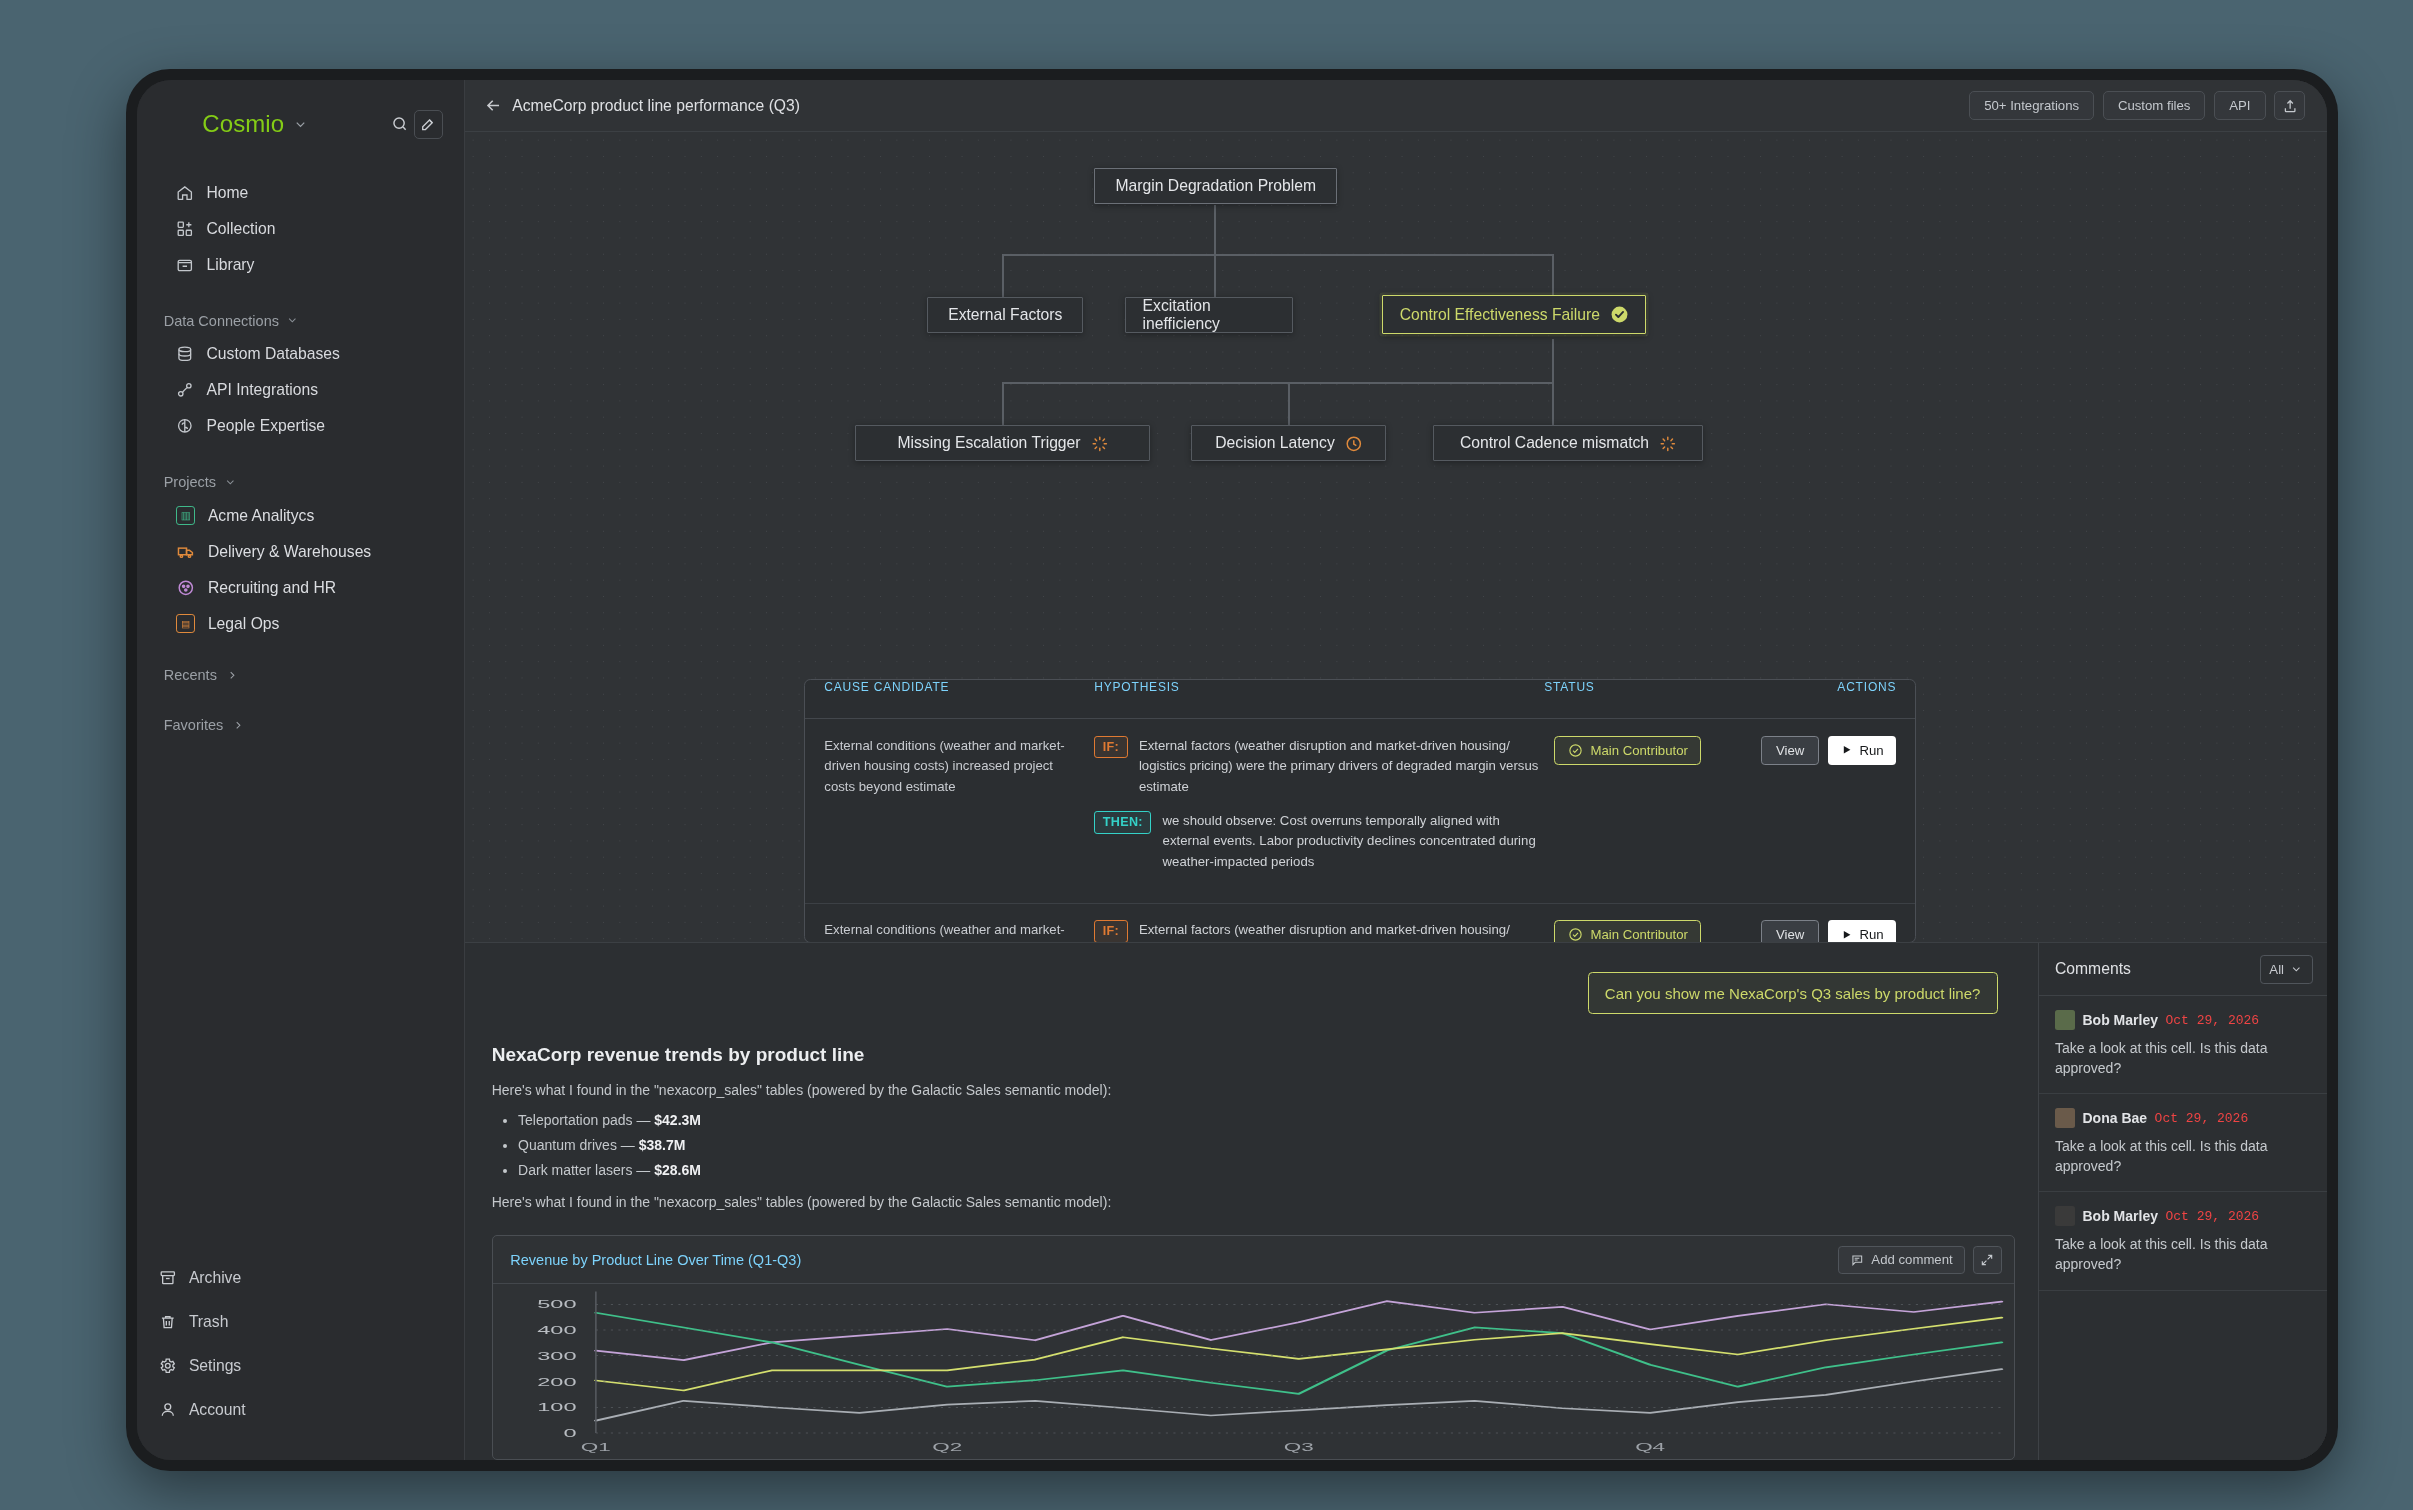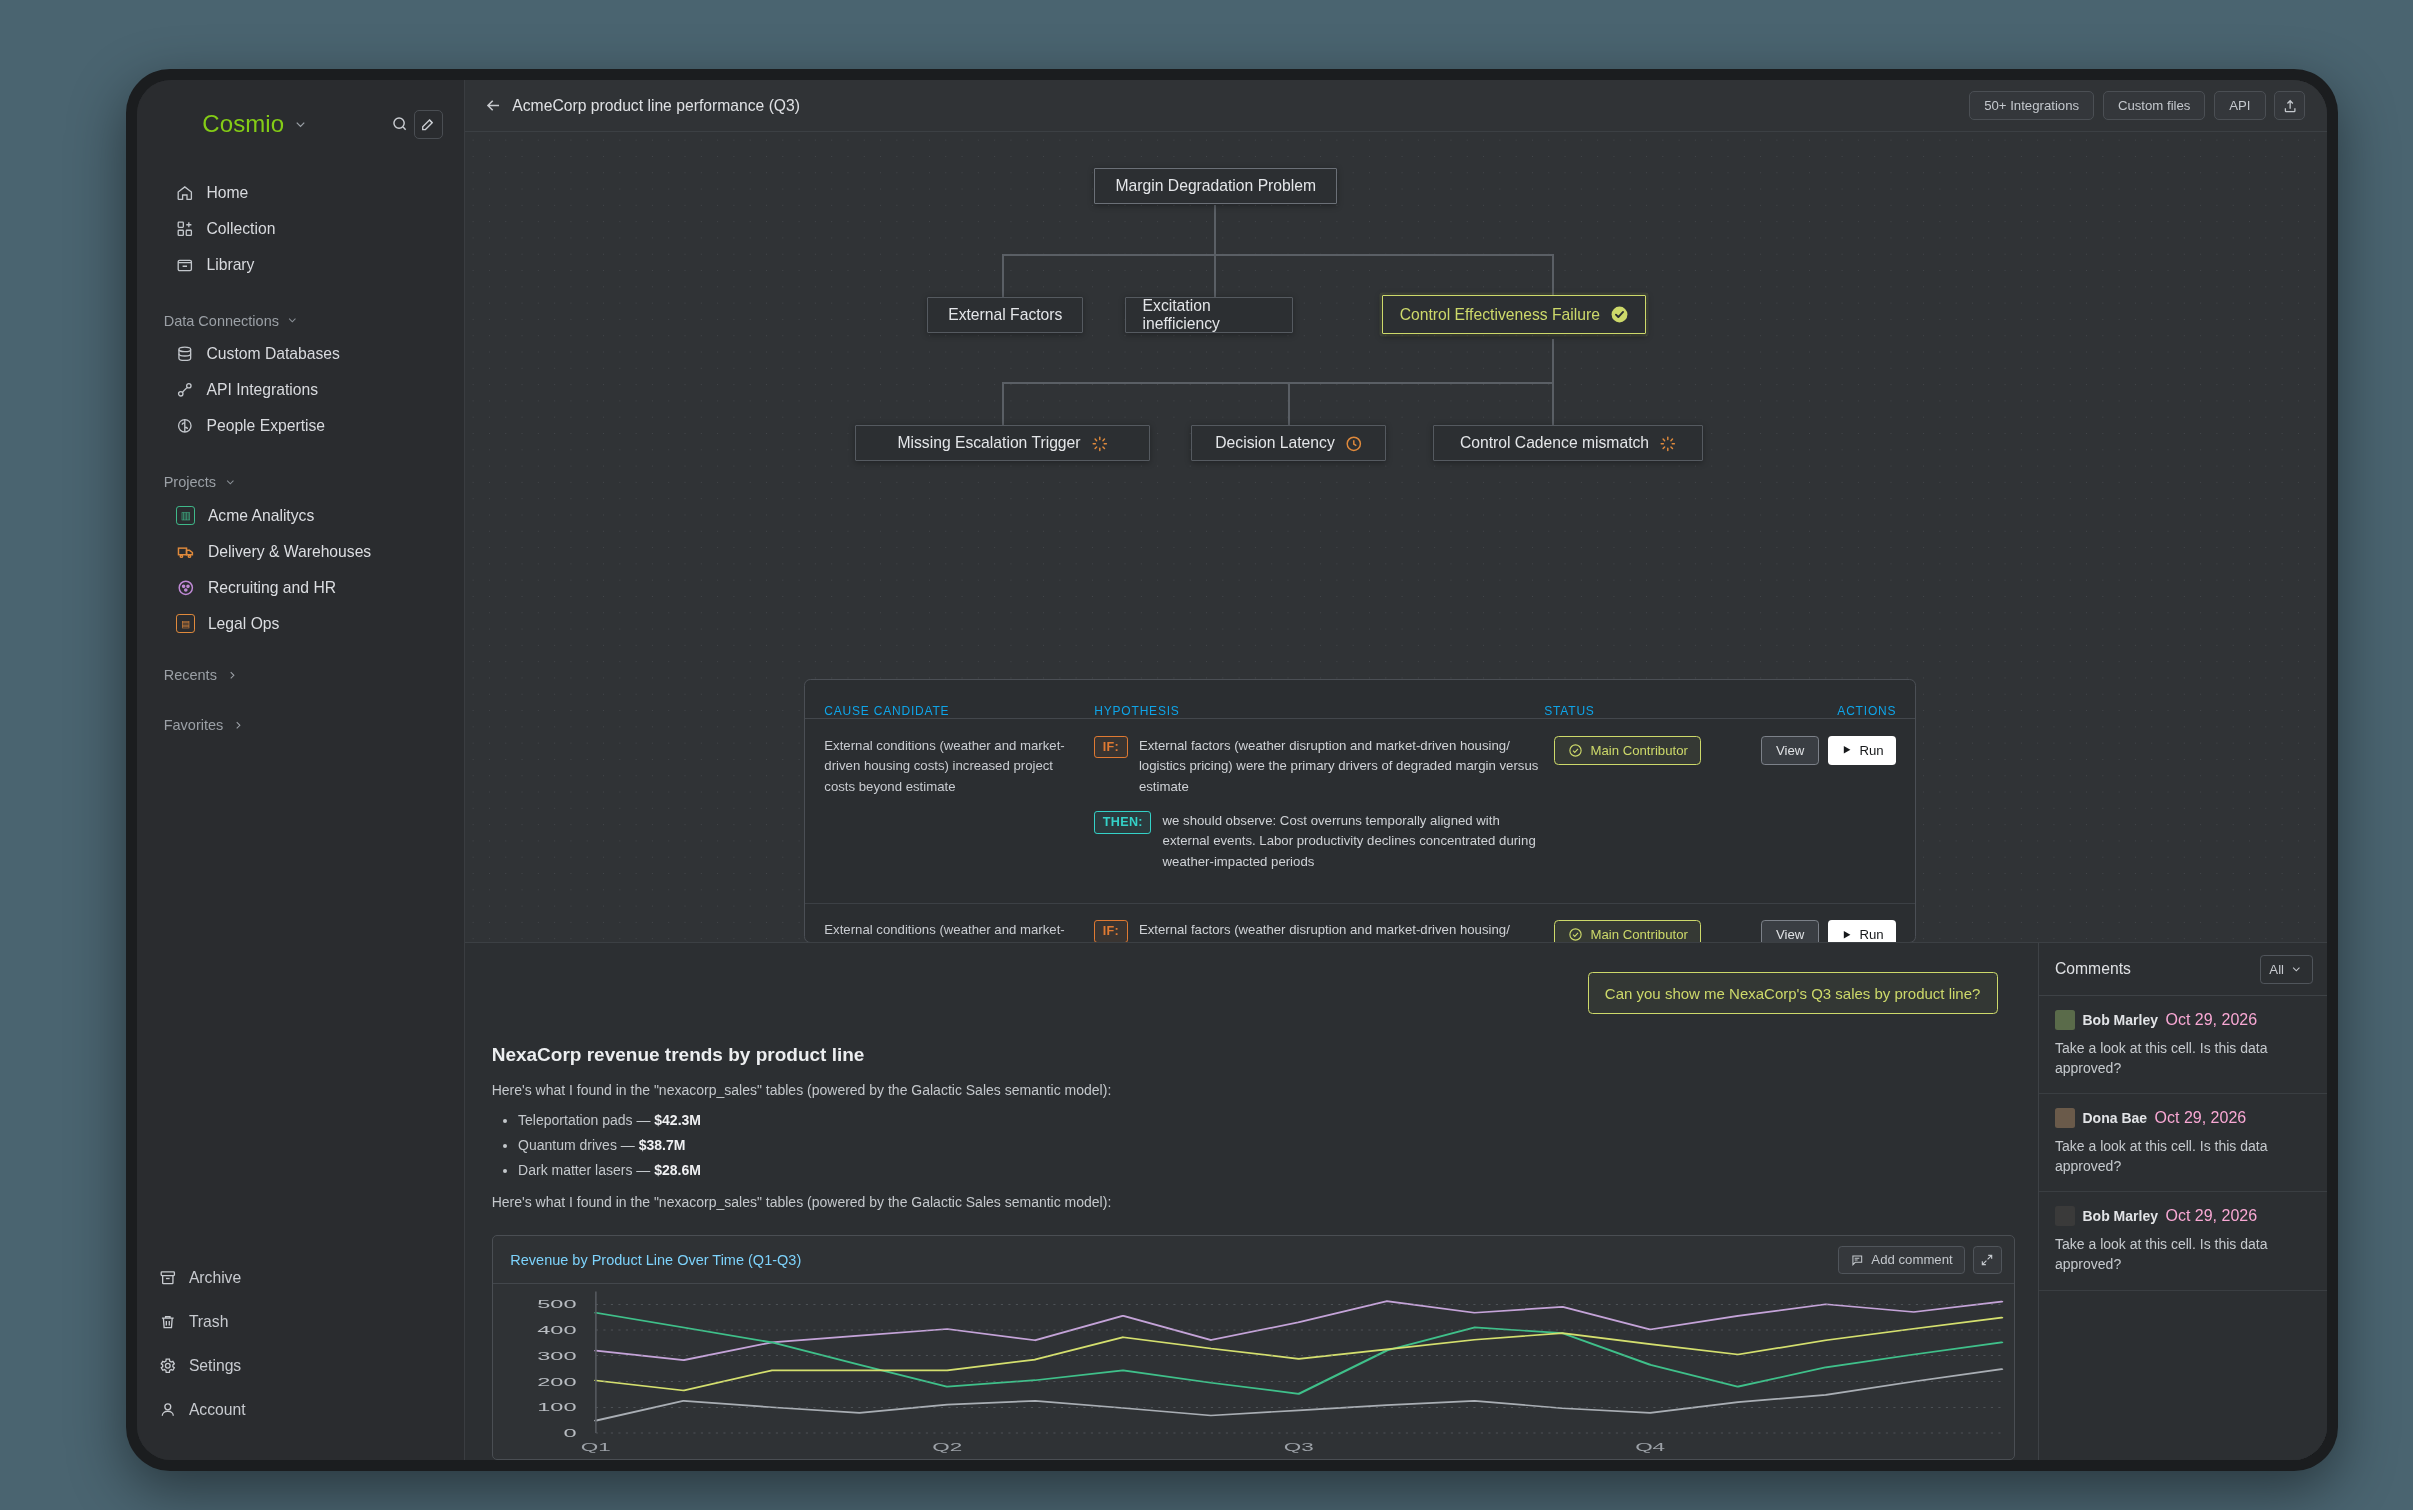--- a/index.html
+++ b/index.html
@@ -136,23 +136,23 @@
   .edge { position: absolute; background: #5a5f65; }
 
   
   #hypo {
     position: absolute;
     left: 339px; top: 547px; width: 1112px; height: 264px;
     background: #2b2e31; border: 0.6px solid #4b4f55; border-radius: 6.3px;
     overflow: hidden;
   }
   .hypo-head {
-    display: flex; height: 39px; align-items: flex-end;
+    display: flex; height: 39px; align-items: flex-start;
     border-bottom: 0.6px solid #43474c; padding: 0 19px;
-    font-size: 12px; letter-spacing: 0.8px; color: #0ea5e9;
+    font-size: 12px; letter-spacing: 0.8px; color: #7dd3fc;
   }
   .c-cause { width: 270px; flex: 0 0 270px; }
   .c-hyp   { flex: 1; }
   .c-stat  { width: 207px; flex: 0 0 207px; }
   .c-act   { width: 145px; flex: 0 0 145px; text-align: right; }
   .hypo-row { display: flex; padding: 16.3px 19px; border-bottom: 0.6px solid #3c4045; }
   .cause-txt { width: 270px; flex: 0 0 270px; font-size: 13.2px; line-height: 1.55; color: #c9ccd1; padding-right: 22.6px; }
   .hyp-col { flex: 1; }
   .hyp-line { display: flex; gap: 11.3px; margin-bottom: 14px; }
   .tag {
@@ -229,21 +229,21 @@
   .sel {
     height: 29px; padding: 0 8.8px; border:0.6px solid #50555b; border-radius:3.8px;
     display:flex; align-items:center; gap:6.3px; color:#c7cacf; font-size:13.2px;
   }
   .cmt {
     padding: 14px 16.3px 15px 16.3px; border-bottom: 0.6px solid #3a3e42;
   }
   .cmt-top { display:flex; align-items:center; gap: 7.5px; margin-bottom: 7.5px; }
   .avatar { width: 20px; height: 20px; border-radius: 2.5px; flex:0 0 20px; }
   .cmt-author { font-size: 14px; color: #e2e4e7; font-weight: 700; }
-  .cmt-date { font-size: 16px; color: #f9a8d4; }
+  .cmt-date { font-size: 13px; color: #ef4444; font-family: Liberation Mono, monospace; }
   .cmt-body { font-size: 14px; color: #c6cace; line-height: 1.45; }
 </style>
 </head>
 <body>
 
 <div id="device">
 <div id="screen">
 
   <div id="sidebar">
     <div class="brand-row">

